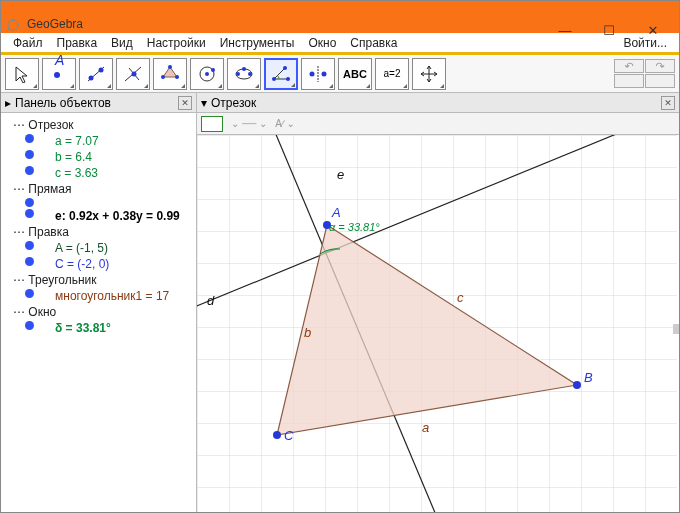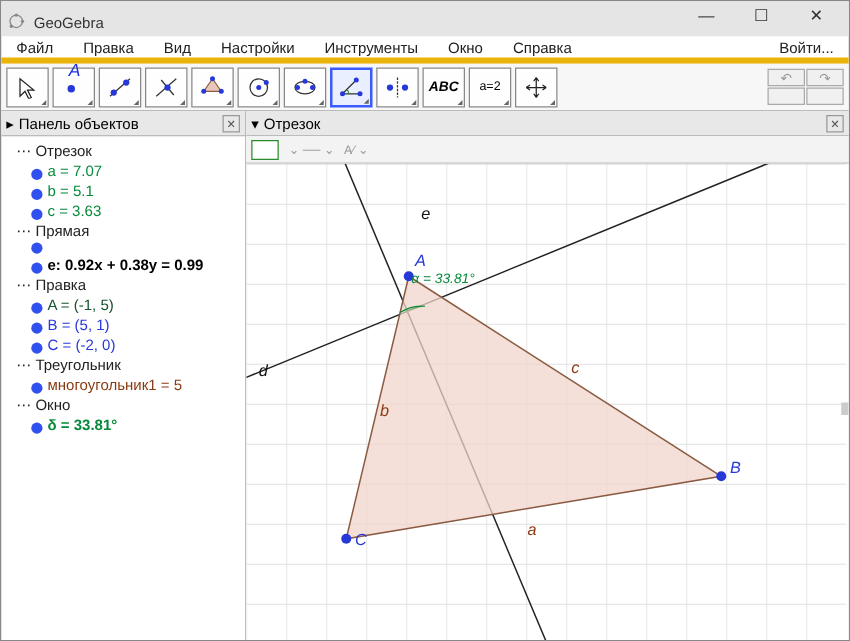--- a/index.html
+++ b/index.html
@@ -1,38 +1,38 @@
 <!DOCTYPE html>
 <html><head>
 <meta charset="utf-8">
 <style>
 *{box-sizing:border-box;margin:0;padding:0;font-family:Arial,sans-serif;font-size:12px}
 body{width:680px;height:513px;background:#fff;border:1px solid #888;display:flex;flex-direction:column;overflow:hidden}
-.titlebar{height:28px;display:flex;align-items:flex-end;padding:4px 4px;background:#e5e5e5}
+.titlebar{height:28px;display:flex;align-items:flex-start;padding:16px 4px;background:#f97316}
 .titlebar .icon{width:16px;height:16px;margin-right:6px;display:flex;align-items:center;justify-content:center}
 .titlebar .title{flex:1;color:#333}
 .winbtns{display:flex}
 .winbtn{width:44px;height:26px;display:flex;align-items:center;justify-content:center;color:#333;font-size:13px}
-.menubar{height:22px;display:flex;align-items:center;padding:0 6px;gap:12px;border-bottom:5px solid #eab308}
+.menubar{height:22px;display:flex;align-items:center;padding:0 6px;gap:2px;border-bottom:3px solid #eab308}
 .menubar .m{padding:2px 6px;cursor:default;color:#222}
 .menubar .login{margin-left:auto;padding:2px 6px}
 .toolbar{height:38px;display:flex;align-items:center;padding:3px 4px;gap:3px;border-bottom:1px solid #bbb;background:#f7f7f7}
 .tb{width:34px;height:32px;border:1px solid #888;background:#fefefe;display:flex;align-items:center;justify-content:center;position:relative}
 .tb.sel{border:2px solid #3b5bff;background:#eaefff}
 .tb .tri{position:absolute;bottom:1px;right:1px;width:0;height:0;border-left:4px solid transparent;border-bottom:4px solid #666}
 .undo-redo{margin-left:auto;display:flex;flex-direction:column;gap:1px}
 .undo-redo .row{display:flex;gap:1px}
 .ub{width:30px;height:14px;border:1px solid #aaa;background:#f0f0f0;display:flex;align-items:center;justify-content:center;font-size:11px;color:#999}
 .wrap{flex:1;display:flex;min-height:0}
 .sidebar{width:196px;display:flex;flex-direction:column;border-right:1px solid #bbb}
 .panel-hdr{height:20px;background:#e8e8e8;border-bottom:1px solid #bbb;display:flex;align-items:center;padding:0 4px;gap:4px}
 .panel-hdr .xbtn{margin-left:auto;width:14px;height:14px;border:1px solid #999;display:flex;align-items:center;justify-content:center;font-size:9px;color:#555}
 .tree{flex:1;overflow:auto;padding:4px 4px}
 .group{margin-left:8px;color:#222;padding:1px 0}
-.item{margin-left:20px;padding:1px 0;display:flex;align-items:flex-end;gap:4px}
+.item{margin-left:20px;padding:1px 0;display:flex;align-items:flex-start;gap:21px}
 .dot{width:9px;height:9px;border-radius:50%;background:#3050f0;flex:none}
 .canvas-col{flex:1;display:flex;flex-direction:column;min-width:0}
 .canvas-bar{height:22px;background:#f3f3f3;border-bottom:1px solid #bbb;display:flex;align-items:center;padding:0 4px;gap:8px}
 .canvas-bar .gridbtn{width:22px;height:16px;border:1px solid #2a8a2a;background:#fff}
 .canvas-bar .sep{color:#999;font-size:10px}
 .canvas{flex:1;position:relative;background:#fff;overflow:hidden}
 .glabel{position:absolute;font-style:italic;font-size:13px}
 .scroll-stub{position:absolute;right:0;top:50%;width:6px;height:10px;background:#ccc}
 </style>
 </head>
@@ -133,21 +133,21 @@
     </div>
   <div class="tb">
       <svg width="22" height="22">
         <line x1="11" y1="3" x2="11" y2="19" stroke="#333" stroke-dasharray="2,1"></line>
         <circle cx="5" cy="11" r="2.5" fill="#2638d8"></circle>
         <circle cx="17" cy="11" r="2.5" fill="#2638d8"></circle>
       </svg>
       <div class="tri"></div>
     </div>
   <div class="tb">
-      <span style="font-weight:bold;font-style:italic;font-size:11px">ABC</span>
+      <span style="font-weight:bold;font-size:11px">ABC</span>
       <div class="tri"></div>
     </div>
   <div class="tb">
       <span style="font-size:10px">a=2</span>
       <div class="tri"></div>
     </div>
   <div class="tb">
       <svg width="20" height="20">
         <path d="M10 2 L10 18 M2 10 L18 10 M10 2 L8 5 M10 2 L12 5 M10 18 L8 15 M10 18 L12 15 M2 10 L5 8 M2 10 L5 12 M18 10 L15 8 M18 10 L15 12" stroke="#222" fill="none"></path>
       </svg>
@@ -173,51 +173,47 @@
       <span class="xbtn">✕</span>
     </div>
     <div class="tree">
       <div class="group">⋯ <span>Отрезок</span></div>
       <div class="item">
           <span class="dot"></span>
           <span style="color:#078a3c">a = 7.07</span>
         </div>
       <div class="item">
           <span class="dot"></span>
-          <span style="color:#078a3c">b = 5.1</span>
+          <span style="color:#078a3c">b = 6.4</span>
         </div>
       <div class="item">
           <span class="dot"></span>
           <span style="color:#078a3c">c = 3.63</span>
         </div>
       <div class="group">⋯ <span>Прямая</span></div>
       <div class="item">
           <span class="dot"></span>
         </div>
       <div class="item">
           <span class="dot"></span>
           <b>e: 0.92x + 0.38y = 0.99</b>
         </div>
       <div class="group">⋯ <span>Правка</span></div>
       <div class="item">
           <span class="dot"></span>
           <span style="color:#14532d">A = (-1, 5)</span>
         </div>
       <div class="item">
           <span class="dot"></span>
-          <span style="color:#2638d8">B = (5, 1)</span>
-        </div>
-      <div class="item">
-          <span class="dot"></span>
           <span style="color:#2638d8">C = (-2, 0)</span>
         </div>
       <div class="group">⋯ <span>Треугольник</span></div>
       <div class="item">
           <span class="dot"></span>
-          <span style="color:#8a3a12">многоугольник1 = 5</span>
+          <span style="color:#8a3a12">многоугольник1 = 17</span>
         </div>
       <div class="group">⋯ <span>Окно</span></div>
       <div class="item">
           <span class="dot"></span>
           <b style="color:#078a3c">δ = 33.81°</b>
         </div>
     </div>
   </div>
 
   <div class="canvas-col">

